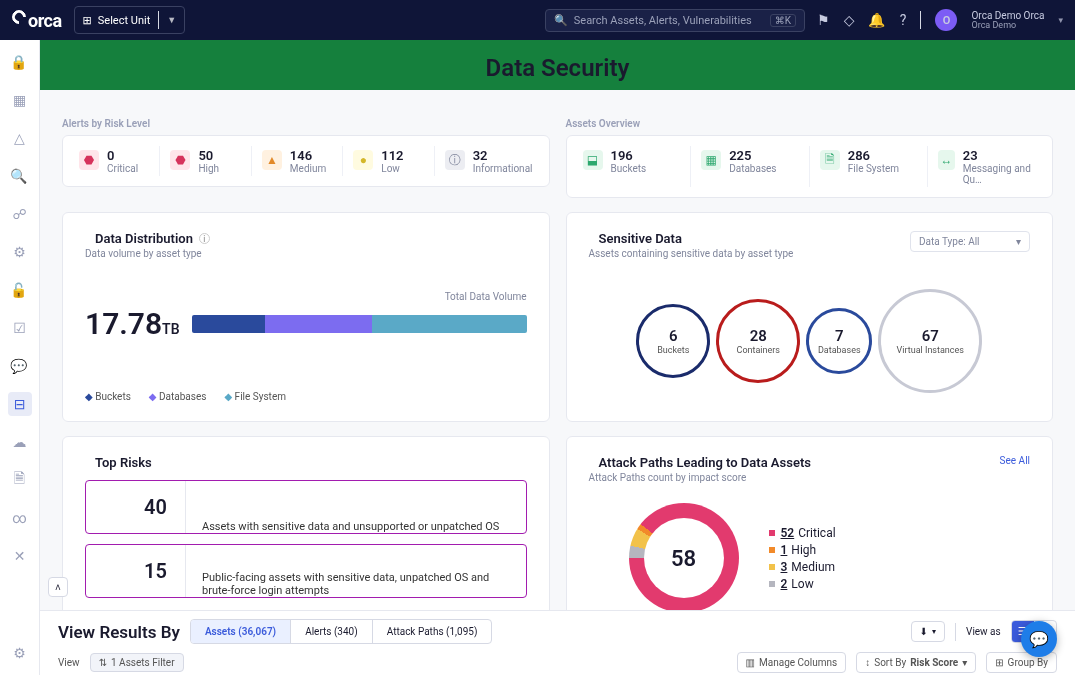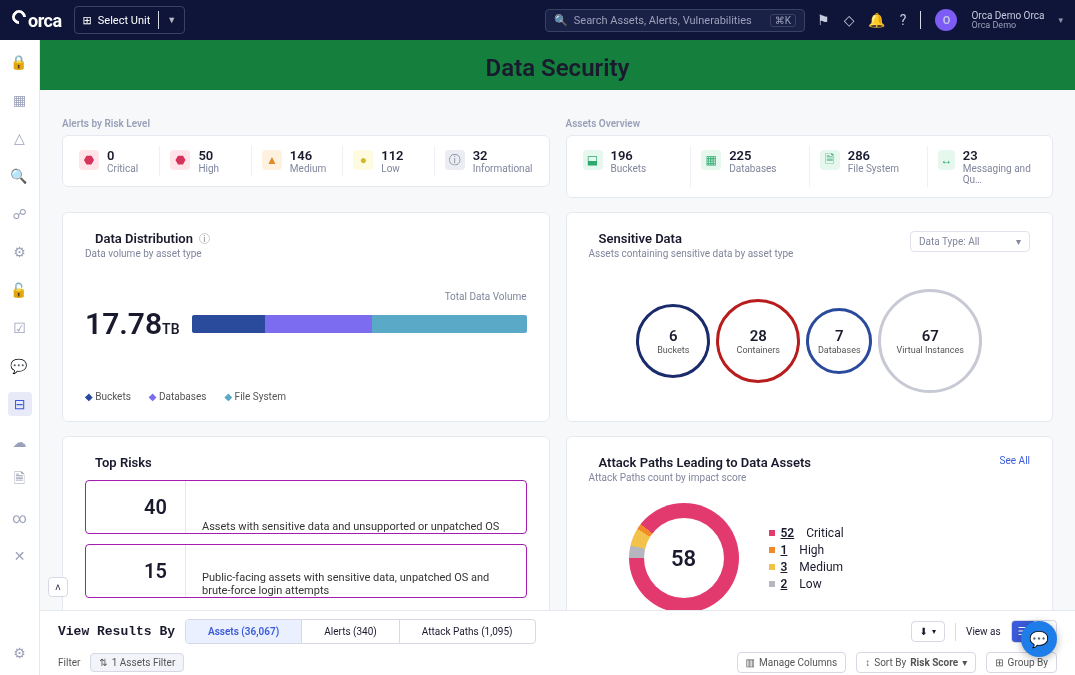--- a/index.html
+++ b/index.html
@@ -85,29 +85,29 @@
   
   .seeall{float:right;font-size:10px;color:#3b5bdb;cursor:pointer;margin-left:20px;}
   .donut-wrap{display:flex;align-items:center;gap:30px;padding:20px 0 0 40px;}
   .donut{width:110px;height:110px;border-radius:50%;position:relative;
     background: conic-gradient(#e23a6e 0 270deg,#b5b6bf 270deg 283deg,#f2c24a 283deg 302deg,#f28a2a 302deg 308deg,#e23a6e 308deg 360deg);}
   .donut::after{content:"";position:absolute;inset:15px;background:#fff;border-radius:50%;}
   .donut .dn{position:absolute;inset:0;display:flex;align-items:center;justify-content:center;font-size:22px;font-weight:600;z-index:1;}
   .dlegend{font-size:12px;}
   .dlegend div{margin:3px 0;}
   .dlegend .sq{display:inline-block;width:6px;height:6px;margin-right:6px;vertical-align:middle;}
-  .dlegend .n{font-weight:600;margin-right:12px;text-decoration:underline;}
+  .dlegend .n{font-weight:600;margin-right:4px;text-decoration:underline;}
   .sq.c{background:#e23a6e;} .sq.h{background:#f28a2a;} .sq.m{background:#f2c24a;} .sq.l{background:#b5b6bf;}
 
   
   .bottom { border-top:1px solid #e6e8ef; background:#fff; padding:8px 18px 2px;}
   .vr-row{display:flex;align-items:center;gap:10px;}
-  .vr-label{font-size:13px;font-weight:600;font-family:Liberation Mono, monospace;}
+  .vr-label{font-size:17px;font-weight:600;}
   .tabs{display:flex;border:1px solid #d6d9e4;border-radius:4px;overflow:hidden;}
-  .tab{font-size:10px;padding:6px 22px;cursor:pointer;border-right:1px solid #d6d9e4;}
+  .tab{font-size:10px;padding:6px 14px;cursor:pointer;border-right:1px solid #d6d9e4;}
   .tab:last-child{border:none;}
   .tab.active{background:#eaf0ff;color:#3b5bdb;font-weight:600;}
   .vr-right{margin-left:auto;display:flex;gap:10px;align-items:center;font-size:10px;}
   .iconbtn{border:1px solid #d6d9e4;border-radius:4px;padding:4px 8px;cursor:pointer;display:flex;align-items:center;gap:4px;}
   .view-toggle{display:flex;border:1px solid #d6d9e4;border-radius:4px;overflow:hidden;}
   .view-toggle span{padding:4px 6px;cursor:pointer;font-size:11px;}
   .view-toggle .on{background:#3b5bdb;color:#fff;}
   .q-row{display:flex;align-items:center;gap:10px;margin-top:8px;font-size:10px;color:#555;}
   .pill{border:1px solid #d6d9e4;background:#f2f4f9;border-radius:4px;padding:3px 8px;cursor:pointer;display:flex;gap:4px;align-items:center;}
   .q-right{margin-left:auto;display:flex;gap:10px;}
@@ -348,21 +348,21 @@
           <div class="iconbtn">⬇ <span style="font-size:8px;">▾</span></div>
           <div class="sep"></div>
           <span>View as</span>
           <div class="view-toggle">
             <span class="on">☰</span>
             <span>▦</span>
           </div>
         </div>
       </div>
       <div class="q-row">
-        <span>Filter</span>
+        <span>View</span>
         <div class="pill">
             <span>⇅</span>
             <span>1 Assets Filter</span>
           </div>
         <div class="q-right">
           <div class="select">
               <span>▥</span>
               <span>Manage Columns</span>
             </div>
           <div class="select">

